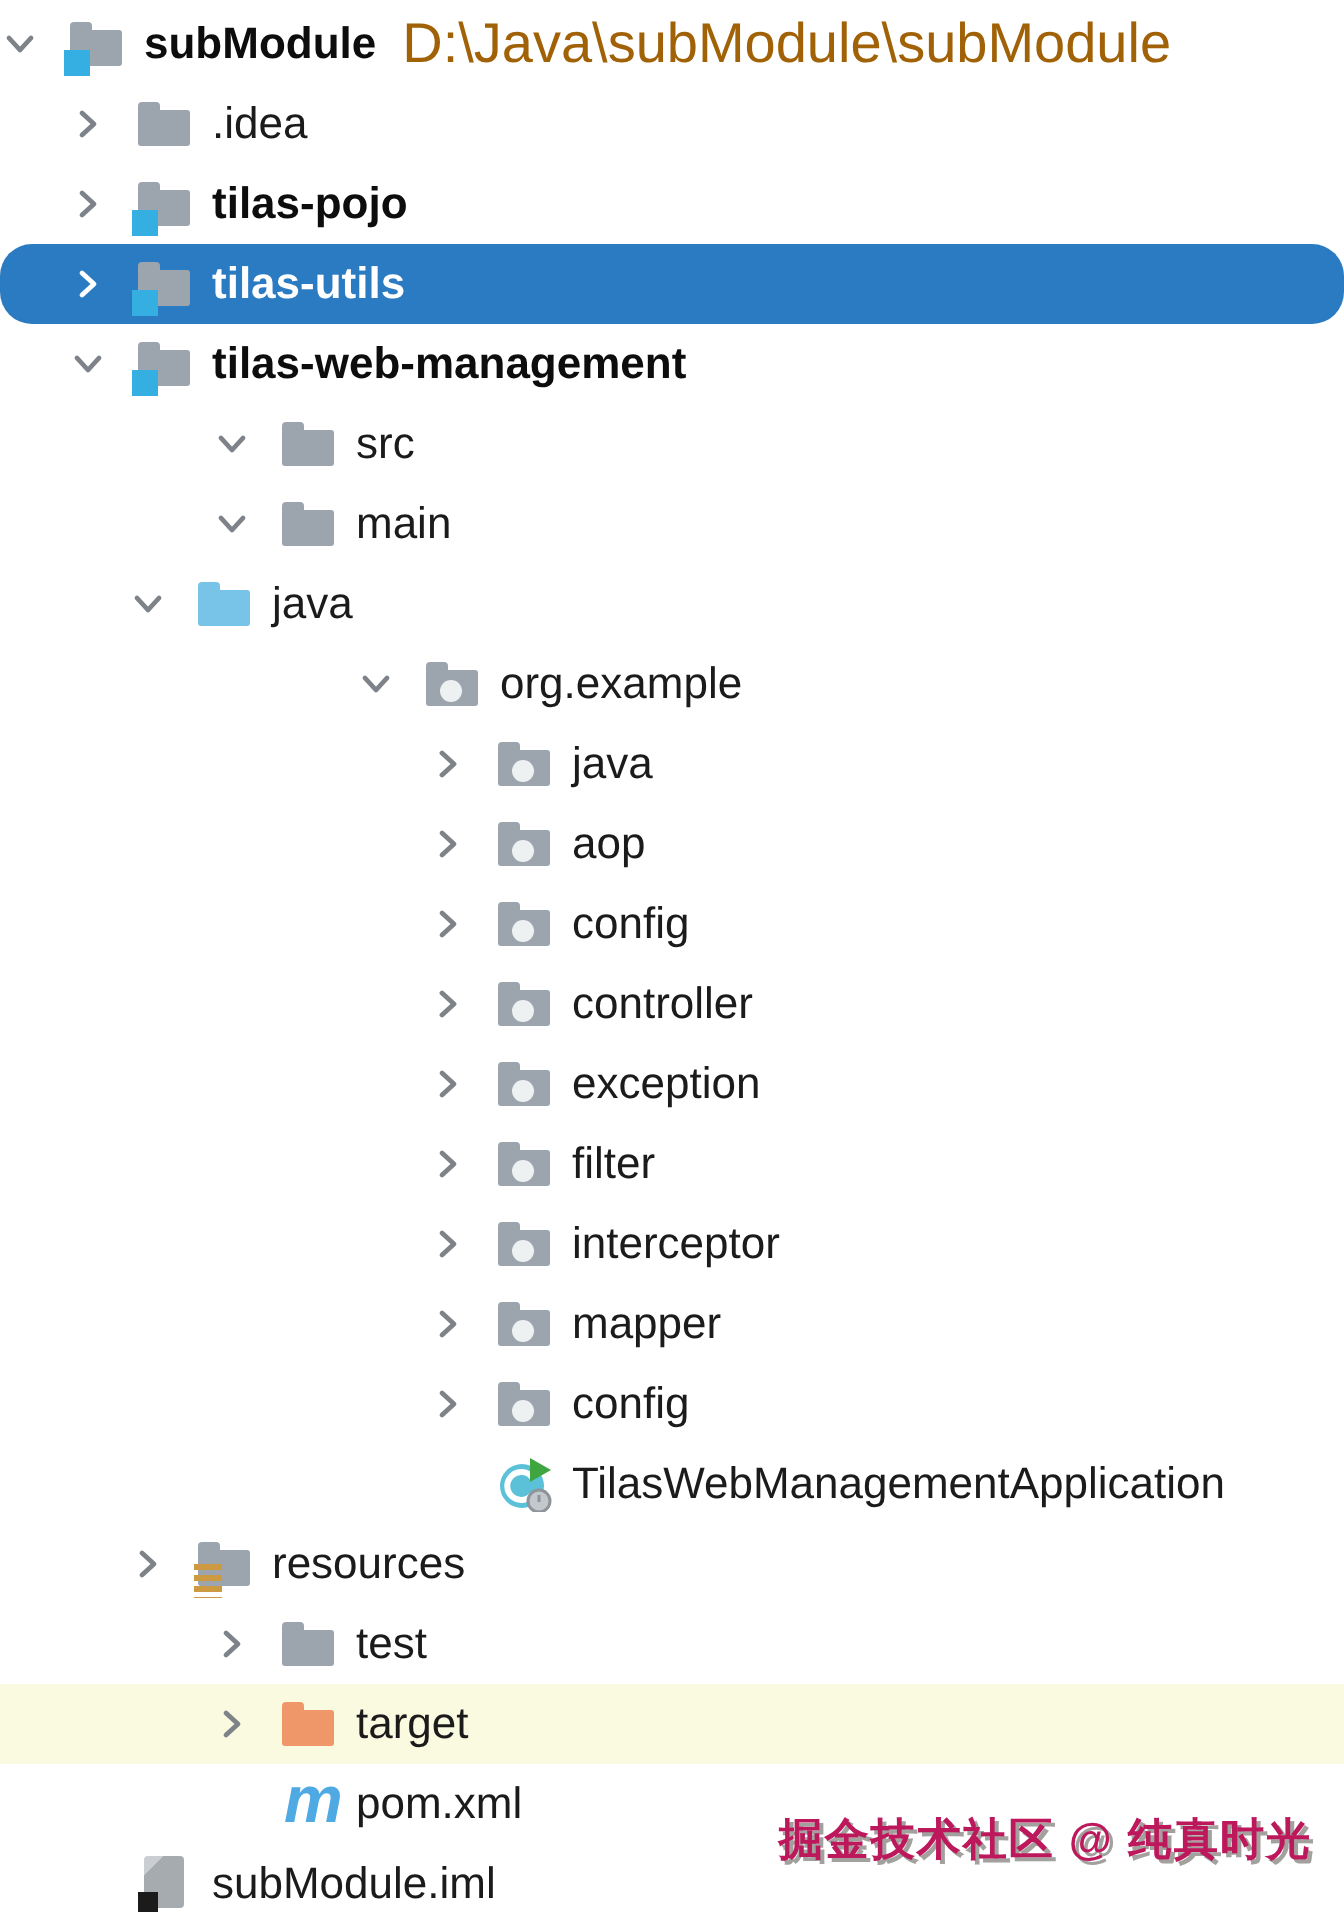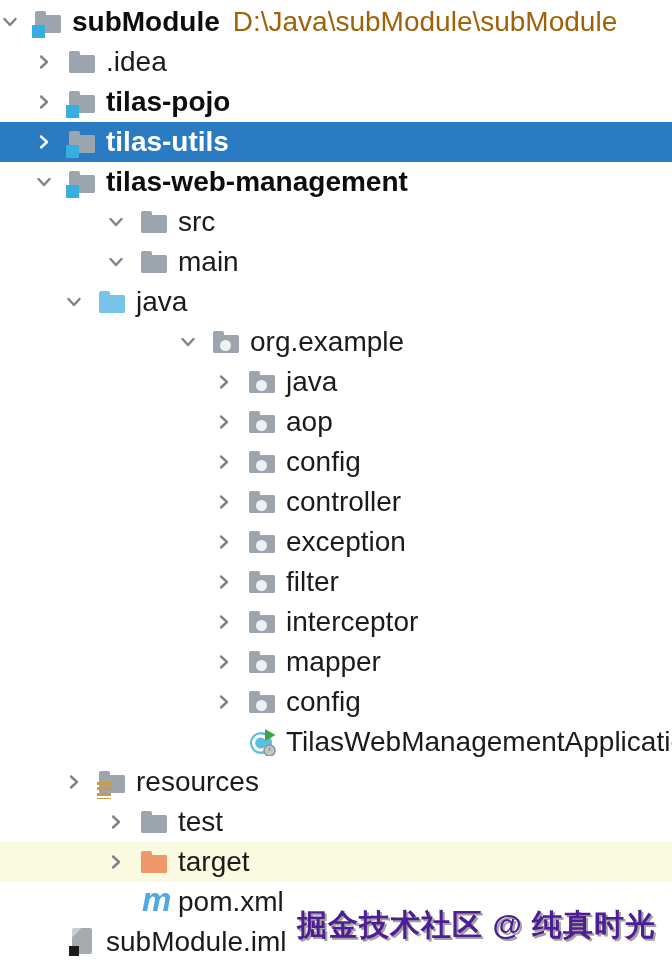--- a/index.html
+++ b/index.html
@@ -2,21 +2,21 @@
 <html><head>
 <meta charset="utf-8">
 <style>
   * { margin:0; padding:0; box-sizing:border-box; }
   html,body { width:672px; height:964px; background:#ffffff; overflow:hidden;
               font-family:"Liberation Sans", sans-serif; }
   .tree { position:relative; width:672px; padding-top:2px; }
 
   .row { display:flex; align-items:center; height:40px; width:672px;
          white-space:nowrap; cursor:default; }
-  .row.sel  { background:#2b7bc3; }
+  .row.sel  { background:#2b7bc3;border-radius:16px; }
   .row.warn { background:#fafae1;align-items:center; }
 
   .lvl0{padding-left:0} .lvl1{padding-left:34px} .lvl2{padding-left:106px}
   .lvl3{padding-left:106px} .lvl4{padding-left:64px} .lvl5{padding-left:178px}
   .lvl6{padding-left:214px}
 
   .twist { width:20px; height:20px; margin-right:14px; flex:none;
            display:flex; align-items:center; justify-content:center; }
   .twist svg polyline { stroke:#7d8388; stroke-width:2.4; fill:none;
                         stroke-linecap:round; stroke-linejoin:round; }
@@ -38,27 +38,27 @@
                   background:#eef1f2; border-radius:50%; }
   .ic-resources i { position:absolute; left:-1px; top:14px; width:14px; height:17px;
                   background:repeating-linear-gradient(#ce9a41 0 3px, transparent 3px 5.5px); }
   
   .ic-iml::before { content:""; position:absolute; left:4px; top:0; width:20px; height:26px;
                   background:linear-gradient(135deg,#caced2 0 7px,#a6abb0 7px); border-radius:2px; }
   .ic-iml i { position:absolute; left:1px; top:18px; width:10px; height:10px; background:#1b1b1b; }
   
   .ic-maven::before { content:"m"; position:absolute; left:2px; top:-7px;
                   font:italic bold 33px "Liberation Sans", sans-serif; color:#4fa9e2; }
-  .label { font-size:28px; color:#1b1b1b; }
+  .label { font-size:22px; color:#1b1b1b; }
   .bold .label { font-weight:bold; color:#0d0d0d; }
   .sel  .label { color:#ffffff; }
   .path { font-size:28px; color:#a16207; margin-left:13px; }
 
-  .watermark { position:absolute; right:16px; top:905px; font-size:30px; font-weight:bold;
-               color:#4c1d95; text-shadow:2px 2px 0 #a3a19e; letter-spacing:1px;
+  .watermark { position:absolute; right:16px; top:905px; font-size:22px; font-weight:bold;
+               color:#be185d; text-shadow:2px 2px 0 #a3a19e; letter-spacing:1px;
                font-family:"Liberation Sans", sans-serif; }
 </style>
 </head>
 <body>
 
 <div class="tree">
 
   <div class="row lvl0 bold">
     <span class="twist">
         <svg width="20" height="20">

